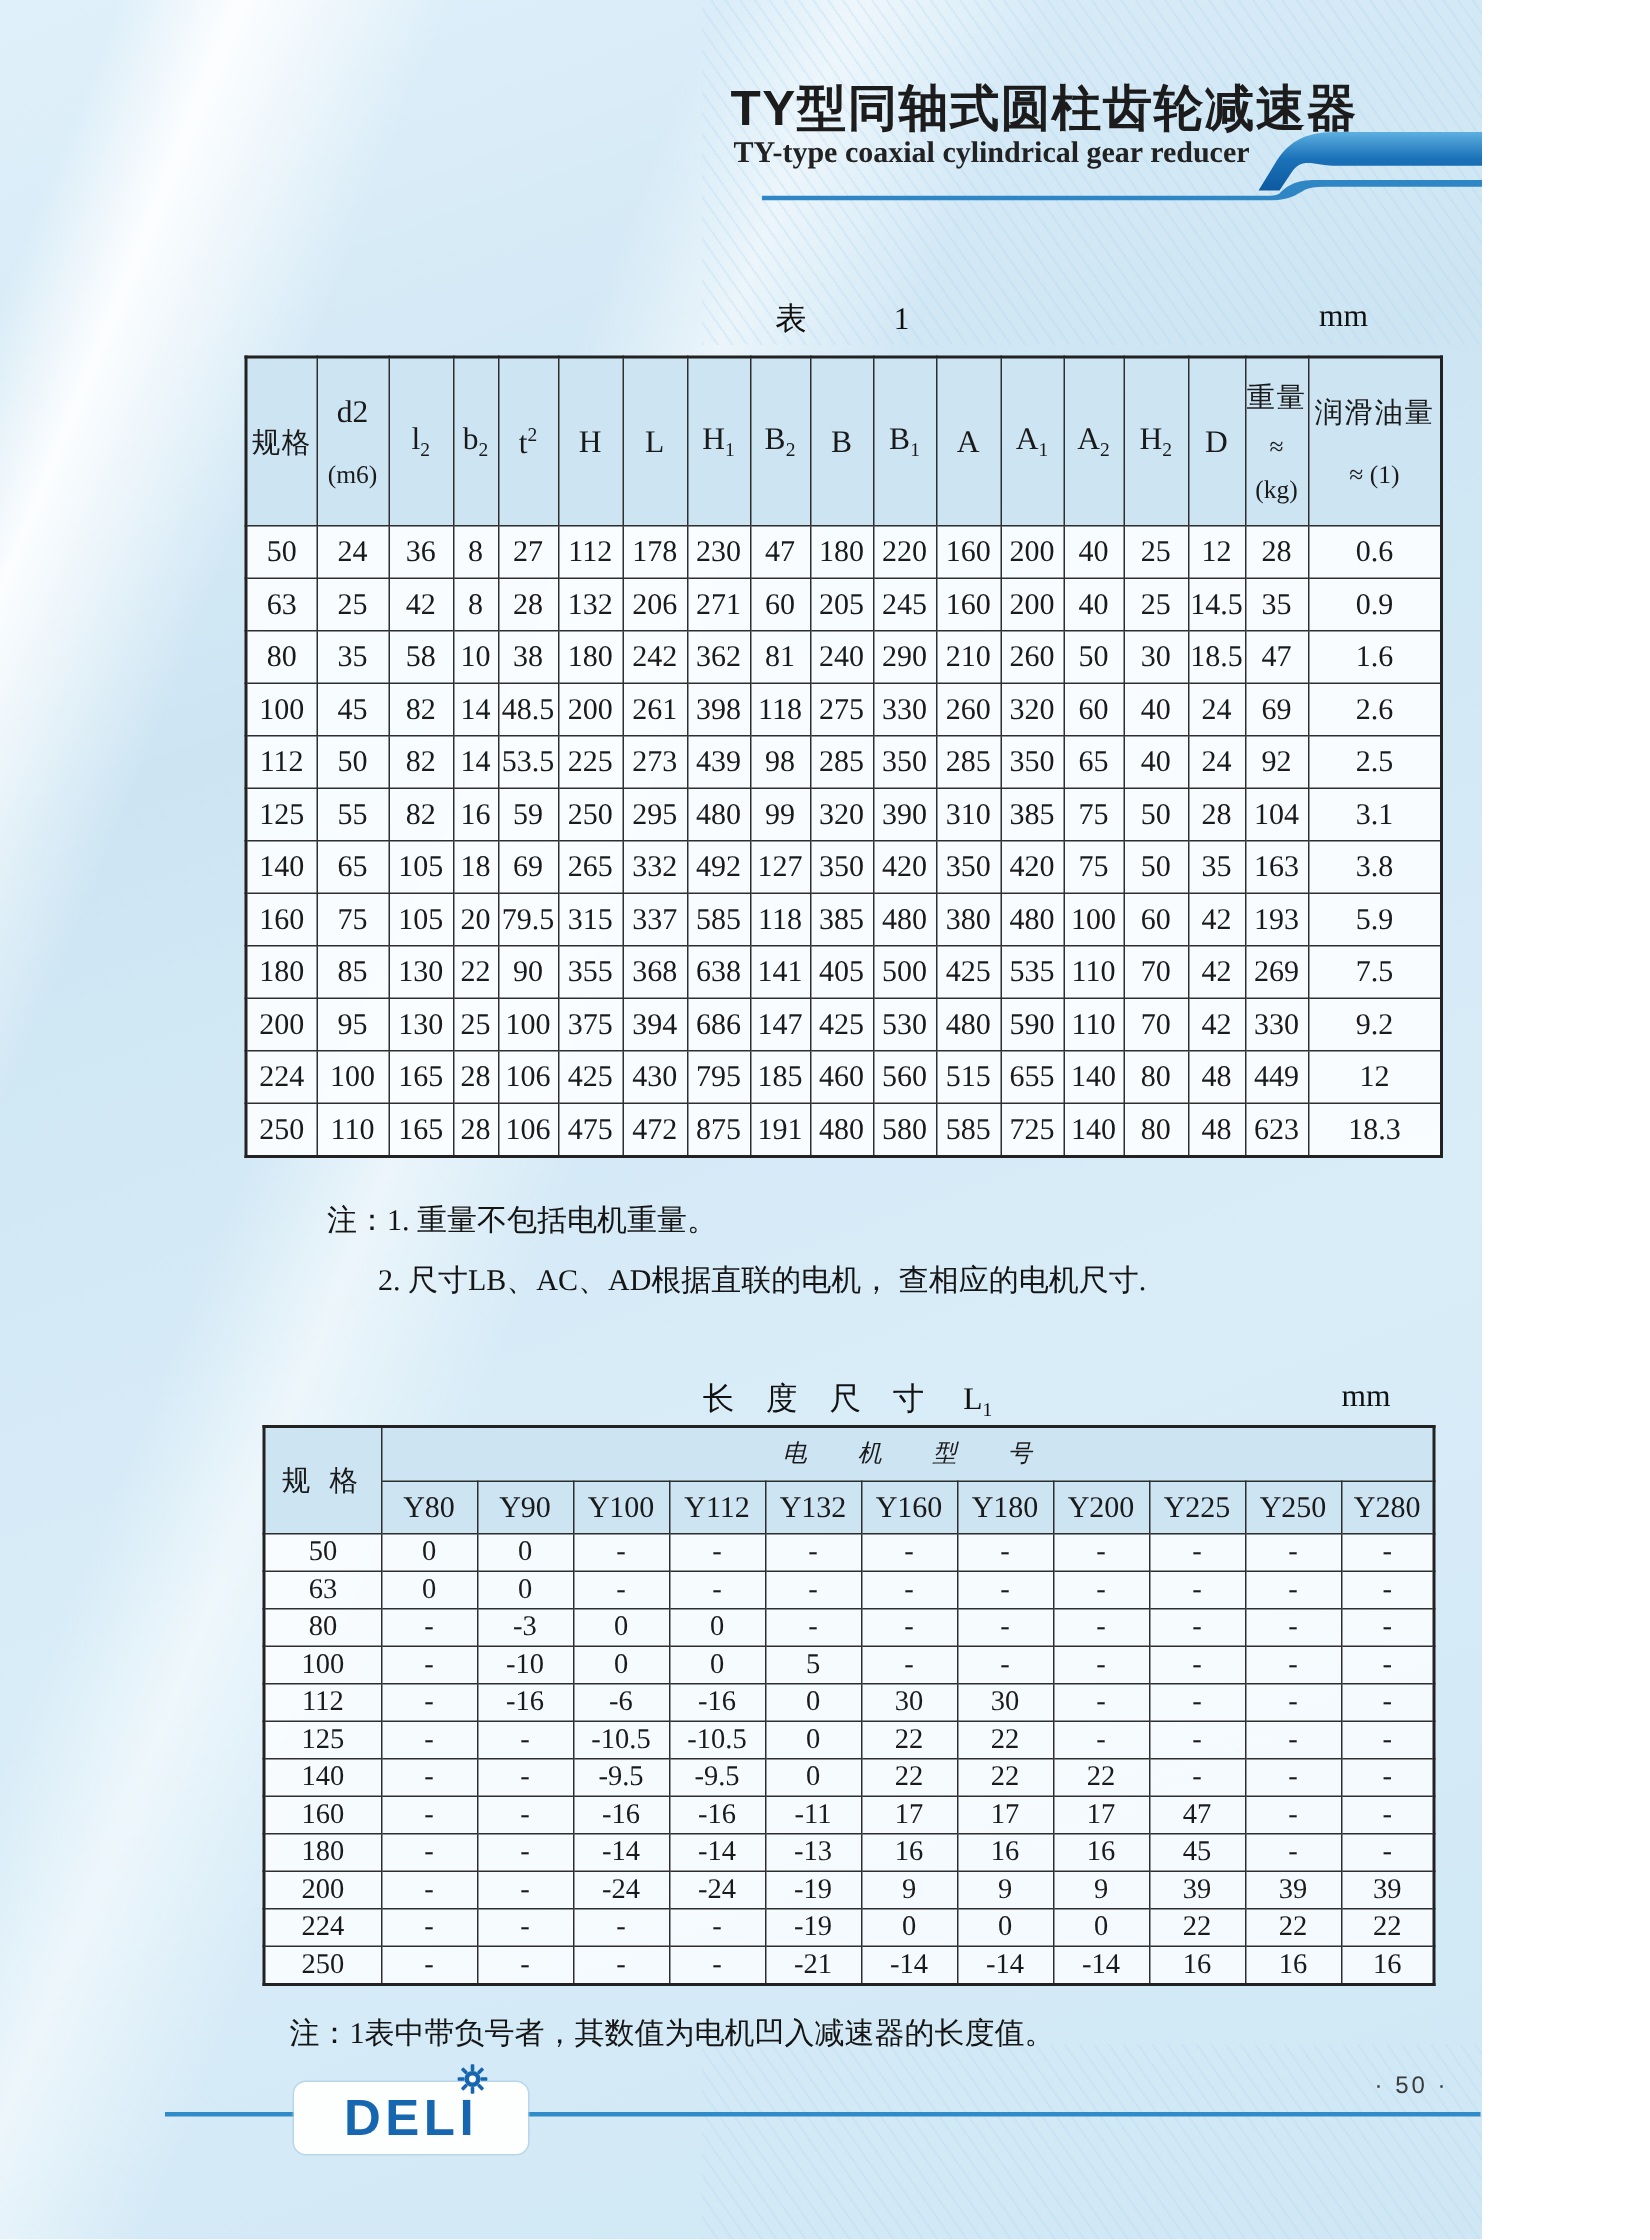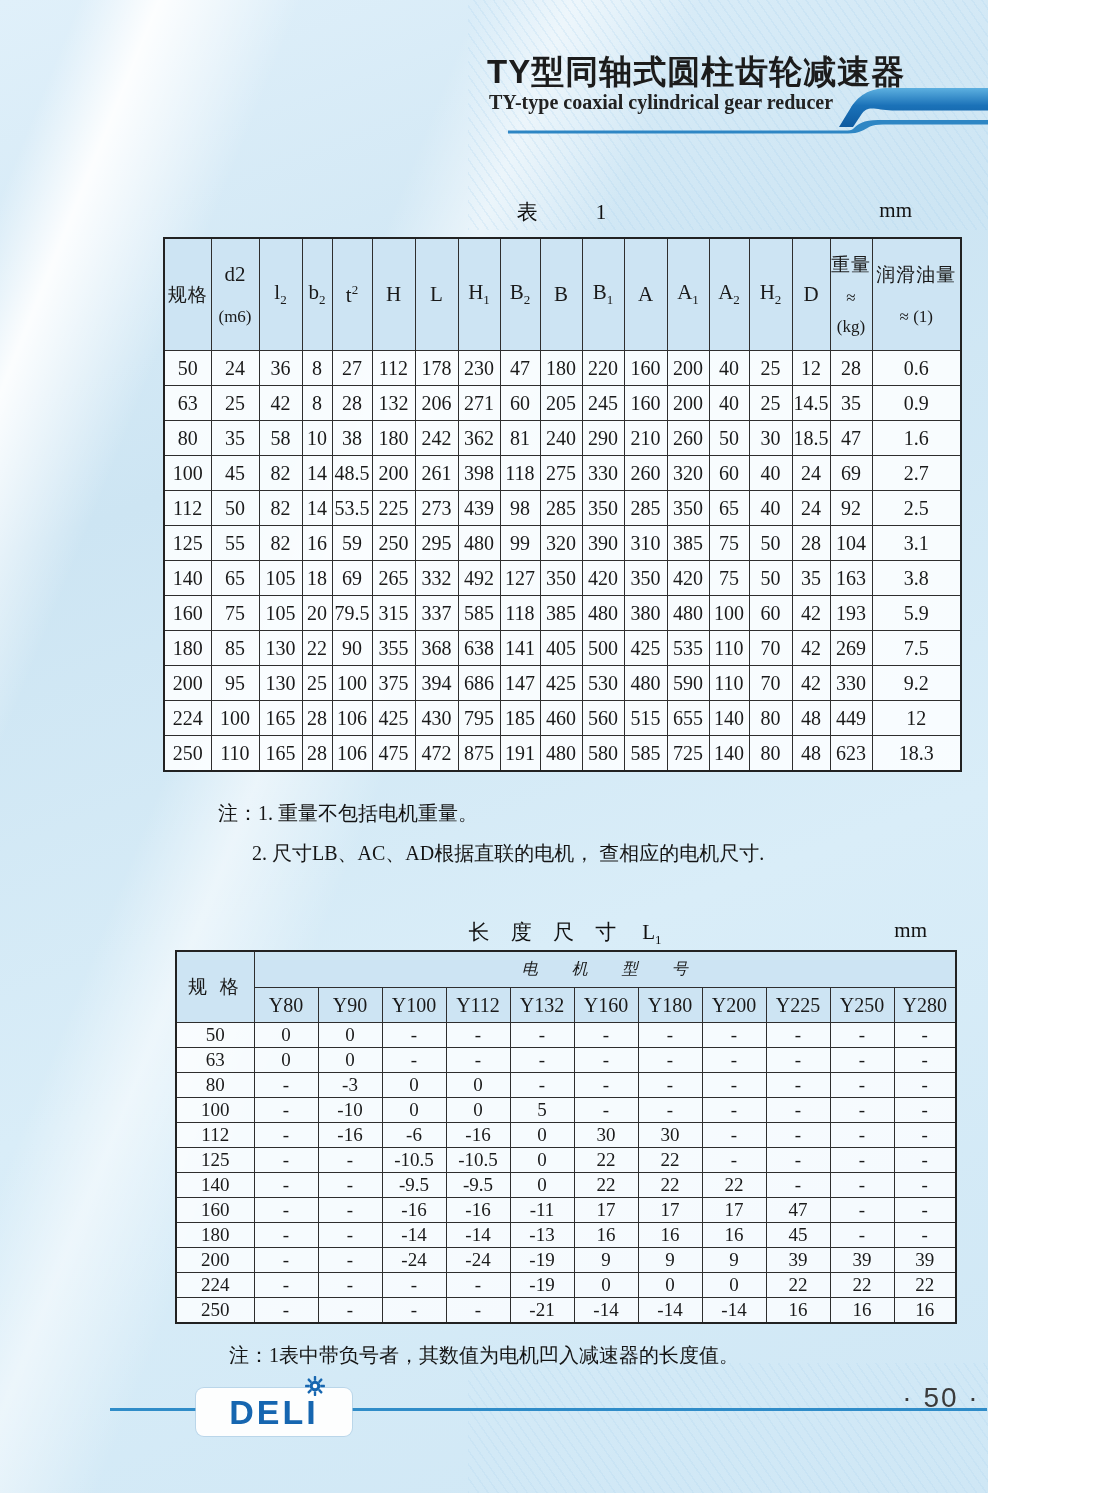--- a/index.html
+++ b/index.html
@@ -54,31 +54,31 @@
   .t2 th{background:#cde4f3;font-weight:normal;font-size:20px;}
   .t2 .t2-group{height:35px;font-size:16px;letter-spacing:34px;padding-left:34px;font-style:italic;}
   .t2 .t2-spec{font-size:19px;letter-spacing:4px;}
   .t2 thead tr:nth-child(2) th{height:34px;}
   .t2 td{height:24px;background:rgba(252,254,255,.82);font-size:19px;}
 
   
   .note{position:absolute;font-size:20px;color:#151515;white-space:nowrap;}
   .note-1{left:218px;top:800px;}
   .note-2{left:252px;top:840px;}
-  .note-3{left:193px;top:1342px;margin-left:36px;}
+  .note-3{left:193px;top:1342px;}
 
   
   .footer-line{position:absolute;left:110px;top:1408px;width:877px;height:3px;background:#2f8cc8;}
   .logo{position:absolute;left:196px;top:1388px;width:156px;height:48px;background:#fdfefe;
         border-radius:8px;display:flex;align-items:center;justify-content:center;
         box-shadow:0 0 0 1px rgba(175,205,228,.7);}
   .logo-text{color:#1666b0;font-weight:bold;font-size:34px;letter-spacing:3px;
              font-family:"Liberation Sans",sans-serif;line-height:1;}
   .gear{position:absolute;top:-13px;right:26px;width:22px;height:22px;}
-  .pagenum{position:absolute;left:898px;top:1382px;width:86px;text-align:center;font-size:28px;
+  .pagenum{position:absolute;left:898px;top:1382px;width:86px;text-align:center;font-size:16px;
            color:#3a3a3a;font-family:"Liberation Sans",sans-serif;letter-spacing:2px;}
 </style>
 </head>
 <body>
 
 <div class="page">
 
   <div class="bg bg-sweep"></div>
   <div class="bg bg-hatch-tr"></div>
   <div class="bg bg-hatch-br"></div>
@@ -234,21 +234,21 @@
           <td>398</td>
           <td>118</td>
           <td>275</td>
           <td>330</td>
           <td>260</td>
           <td>320</td>
           <td>60</td>
           <td>40</td>
           <td>24</td>
           <td>69</td>
-          <td>2.7</td>
+          <td>2.6</td>
         </tr>
         <tr>
           <td>112</td>
           <td>50</td>
           <td>82</td>
           <td>14</td>
           <td>53.5</td>
           <td>225</td>
           <td>273</td>
           <td>439</td>

